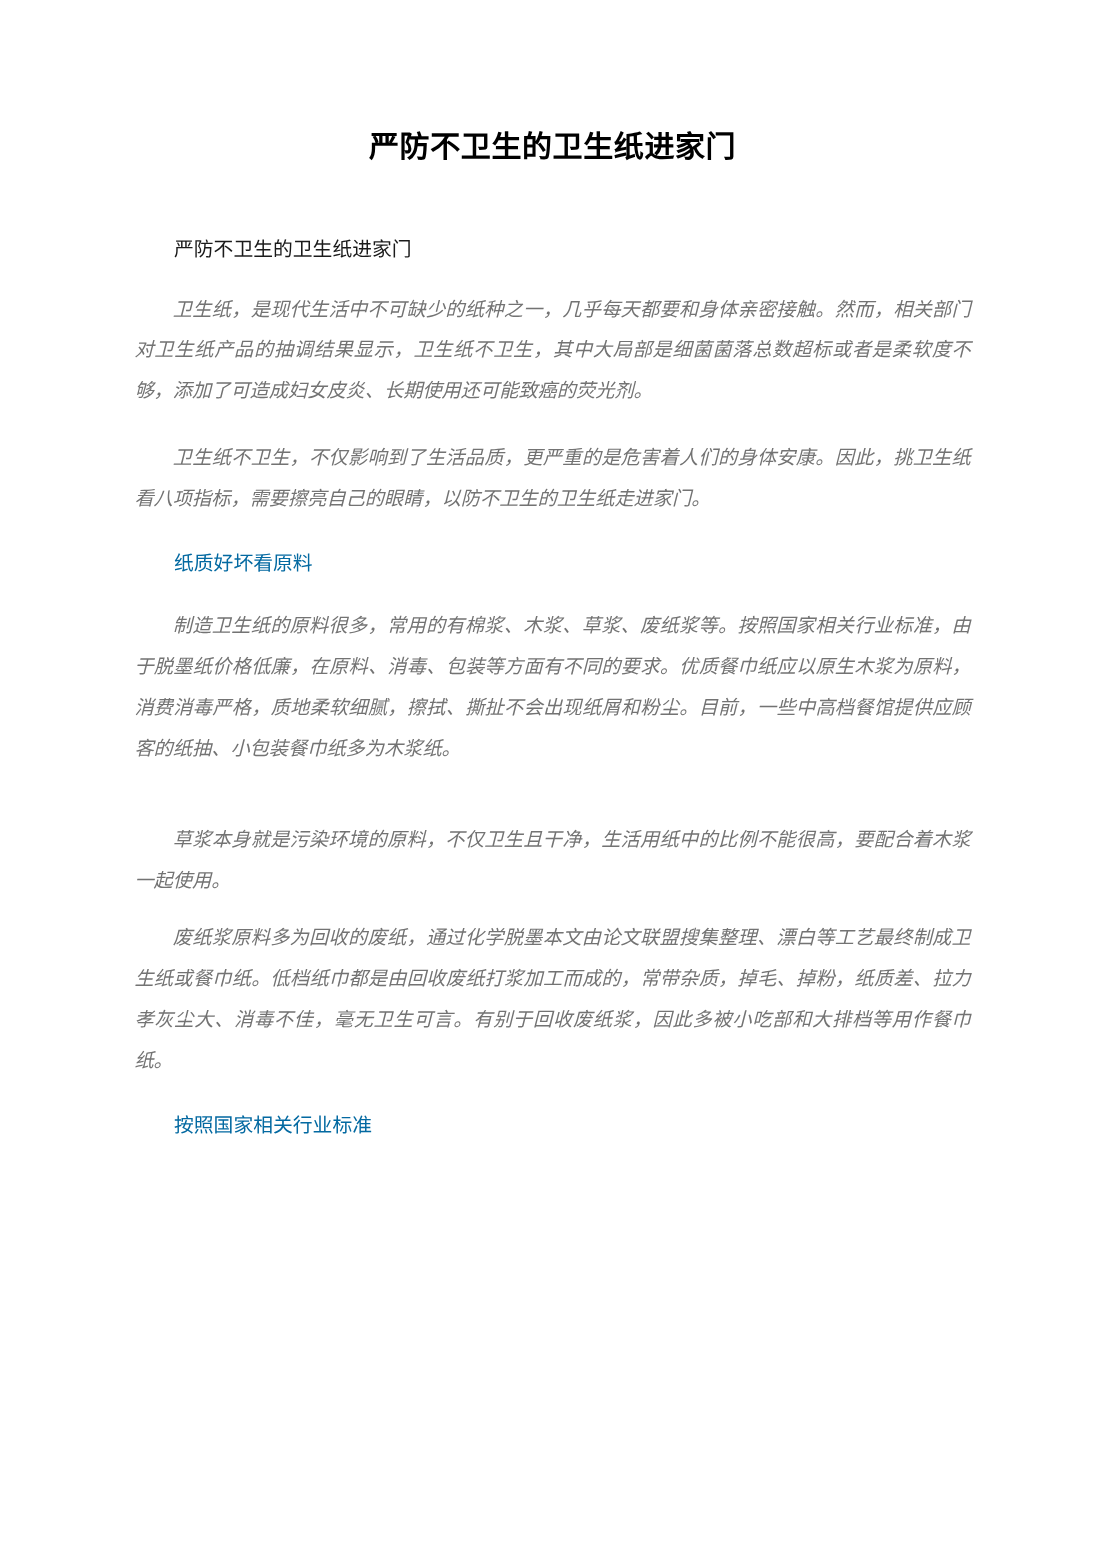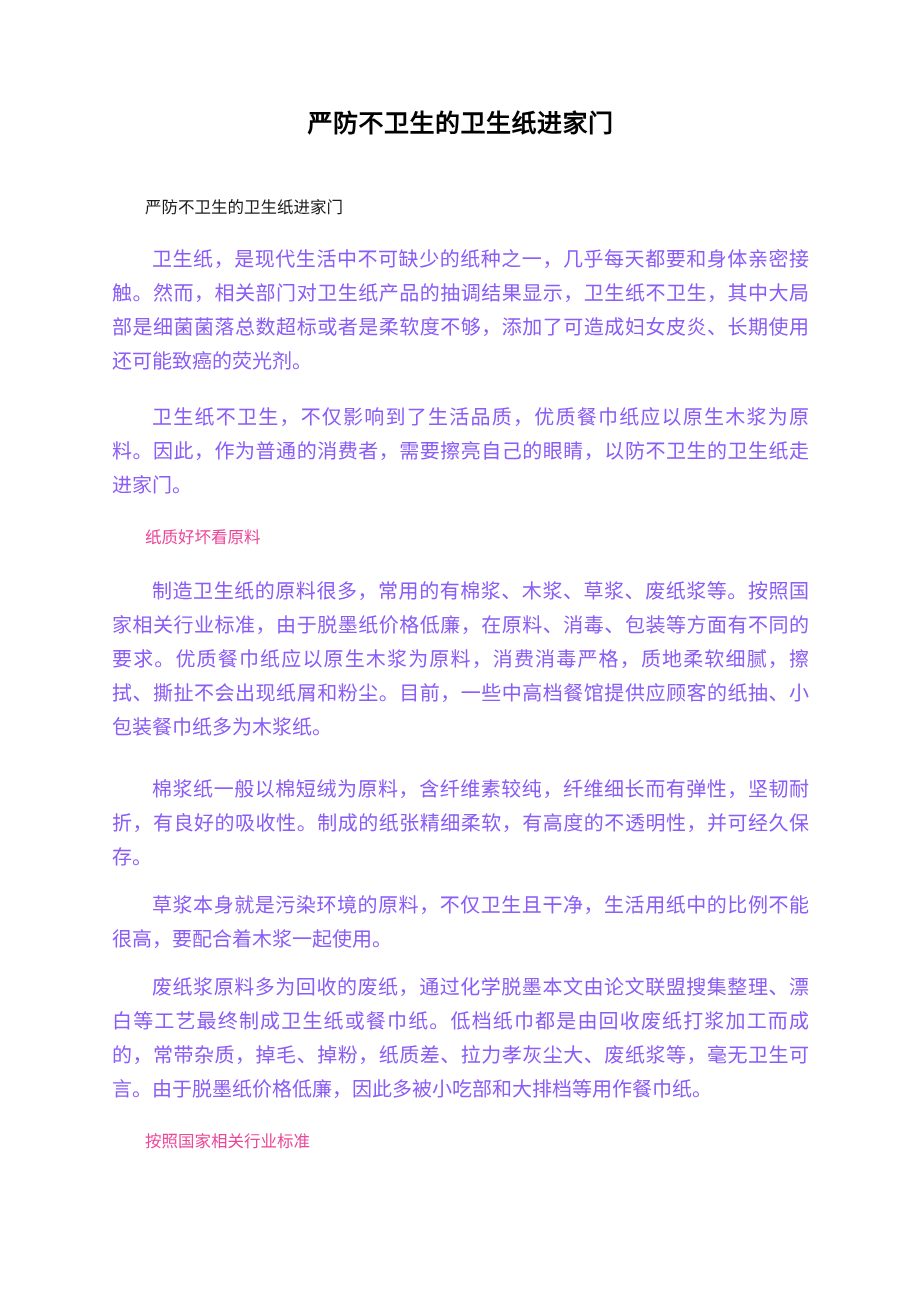--- a/index.html
+++ b/index.html
@@ -44,32 +44,33 @@
     padding-top: 106px;
     color: #000000;
   }
 
   .subheading {
     margin: 0;
     font-size: 16.5px;
     font-weight: 400;
     line-height: 1.0;
     text-indent: 2em;
-    color: #ec4899;
+    color: #0369a1;
   }
 
   p.body-par {
     margin: 0;
-    font-size: 20px;
+    font-size: 16px;
     line-height: 34px;
     text-indent: 2em;
     text-align: justify;
     text-justify: inter-ideograph;
-    color: #8b5cf6;
+    color: #737373;
     word-break: break-all;
+    font-style: italic;
   }
 
   
   .gap-title-lead { height: 59px; }
   .gap-lead-p1    { height: 25px; }
   .gap-p1-p2      { height: 22px; }
   .gap-p2-sub1    { height: 28px; }
   .gap-sub1-p3    { height: 28px; }
   .gap-p3-p4      { height: 14px; }
   .gap-p4-p5      { height: 14px; }
@@ -96,43 +97,42 @@
     <div class="gap-title-lead"></div>
 
     <p class="lead-line">严防不卫生的卫生纸进家门</p>
 
     <div class="gap-lead-p1"></div>
 
     <p class="body-par">卫生纸，是现代生活中不可缺少的纸种之一，几乎每天都要和身体亲密接触。然而，相关部门对卫生纸产品的抽调结果显示，卫生纸不卫生，其中大局部是细菌菌落总数超标或者是柔软度不够，添加了可造成妇女皮炎、长期使用还可能致癌的荧光剂。</p>
 
     <div class="gap-p1-p2"></div>
 
-    <p class="body-par">卫生纸不卫生，不仅影响到了生活品质，优质餐巾纸应以原生木浆为原料。因此，作为普通的消费者，需要擦亮自己的眼睛，以防不卫生的卫生纸走进家门。</p>
+    <p class="body-par">卫生纸不卫生，不仅影响到了生活品质，更严重的是危害着人们的身体安康。因此，挑卫生纸看八项指标，需要擦亮自己的眼睛，以防不卫生的卫生纸走进家门。</p>
 
     <div class="gap-p2-sub1"></div>
 
     <p class="subheading">纸质好坏看原料</p>
 
     <div class="gap-sub1-p3"></div>
 
     <p class="body-par">制造卫生纸的原料很多，常用的有棉浆、木浆、草浆、废纸浆等。按照国家相关行业标准，由于脱墨纸价格低廉，在原料、消毒、包装等方面有不同的要求。优质餐巾纸应以原生木浆为原料，消费消毒严格，质地柔软细腻，擦拭、撕扯不会出现纸屑和粉尘。目前，一些中高档餐馆提供应顾客的纸抽、小包装餐巾纸多为木浆纸。</p>
 
     <div class="gap-p3-p4"></div>
 
 
     <div class="gap-p4-p5"></div>
 
-    <p class="body-par">棉浆纸一般以棉短绒为原料，含纤维素较纯，纤维细长而有弹性，坚韧耐折，有良好的吸收性。制成的纸张精细柔软，有高度的不透明性，并可经久保存。</p>
 
     <div class="gap-p5-p6"></div>
 
     <p class="body-par">草浆本身就是污染环境的原料，不仅卫生且干净，生活用纸中的比例不能很高，要配合着木浆一起使用。</p>
 
     <div class="gap-p6-p7"></div>
 
-    <p class="body-par">废纸浆原料多为回收的废纸，通过化学脱墨本文由论文联盟搜集整理、漂白等工艺最终制成卫生纸或餐巾纸。低档纸巾都是由回收废纸打浆加工而成的，常带杂质，掉毛、掉粉，纸质差、拉力孝灰尘大、废纸浆等，毫无卫生可言。由于脱墨纸价格低廉，因此多被小吃部和大排档等用作餐巾纸。</p>
+    <p class="body-par">废纸浆原料多为回收的废纸，通过化学脱墨本文由论文联盟搜集整理、漂白等工艺最终制成卫生纸或餐巾纸。低档纸巾都是由回收废纸打浆加工而成的，常带杂质，掉毛、掉粉，纸质差、拉力孝灰尘大、消毒不佳，毫无卫生可言。有别于回收废纸浆，因此多被小吃部和大排档等用作餐巾纸。</p>
 
     <div class="gap-p7-sub2"></div>
 
     <p class="subheading">按照国家相关行业标准</p>
 
   </div>
 </div>
 
 </body></html>

